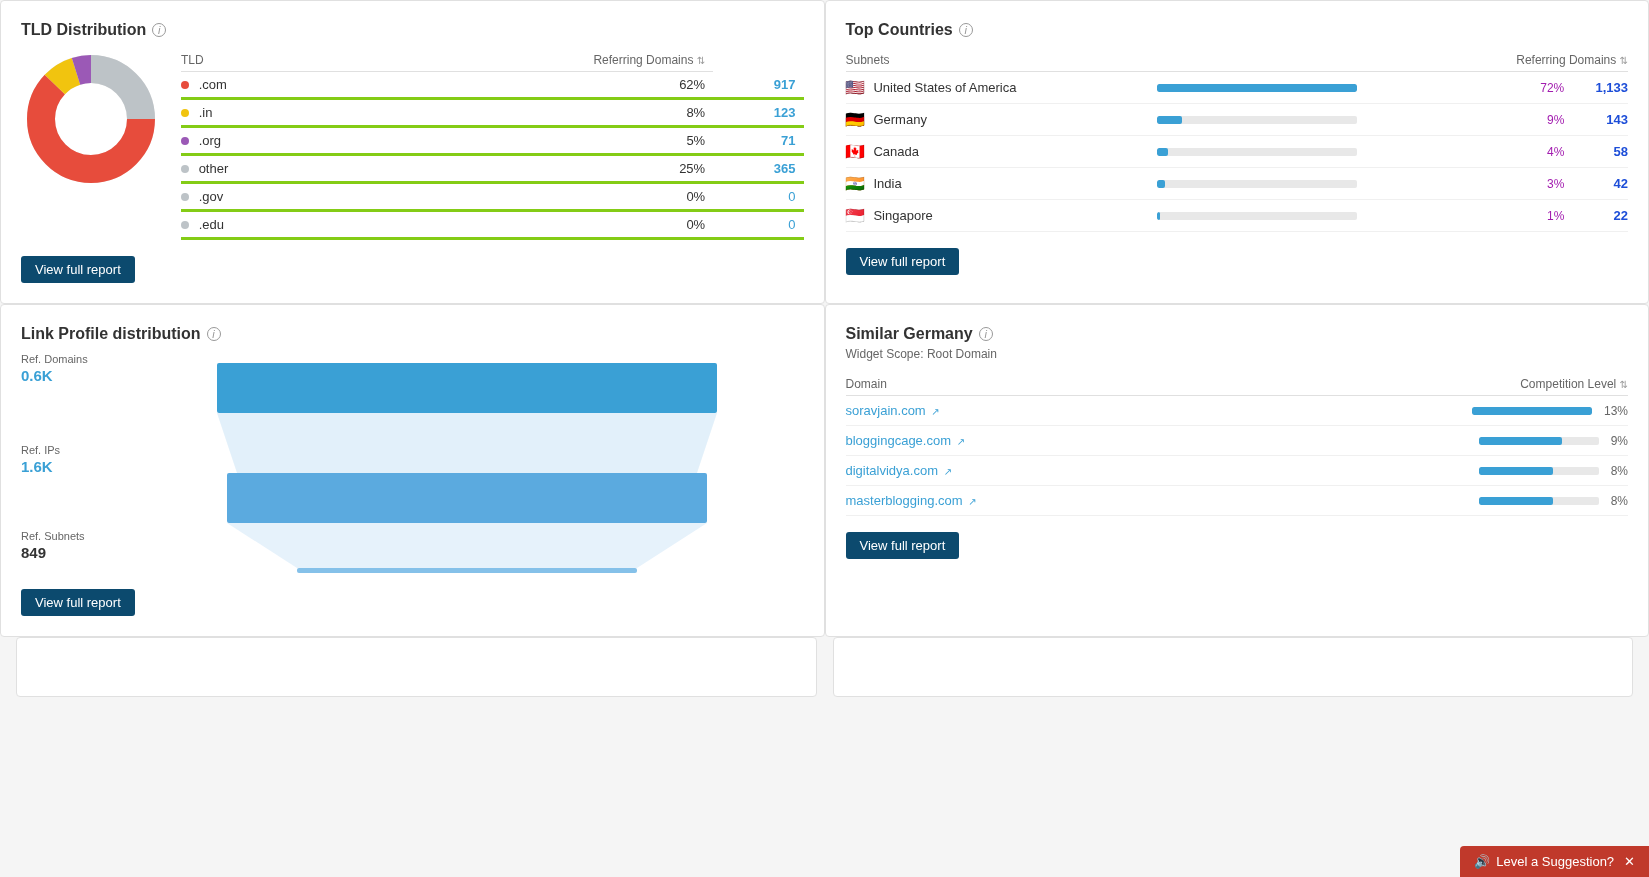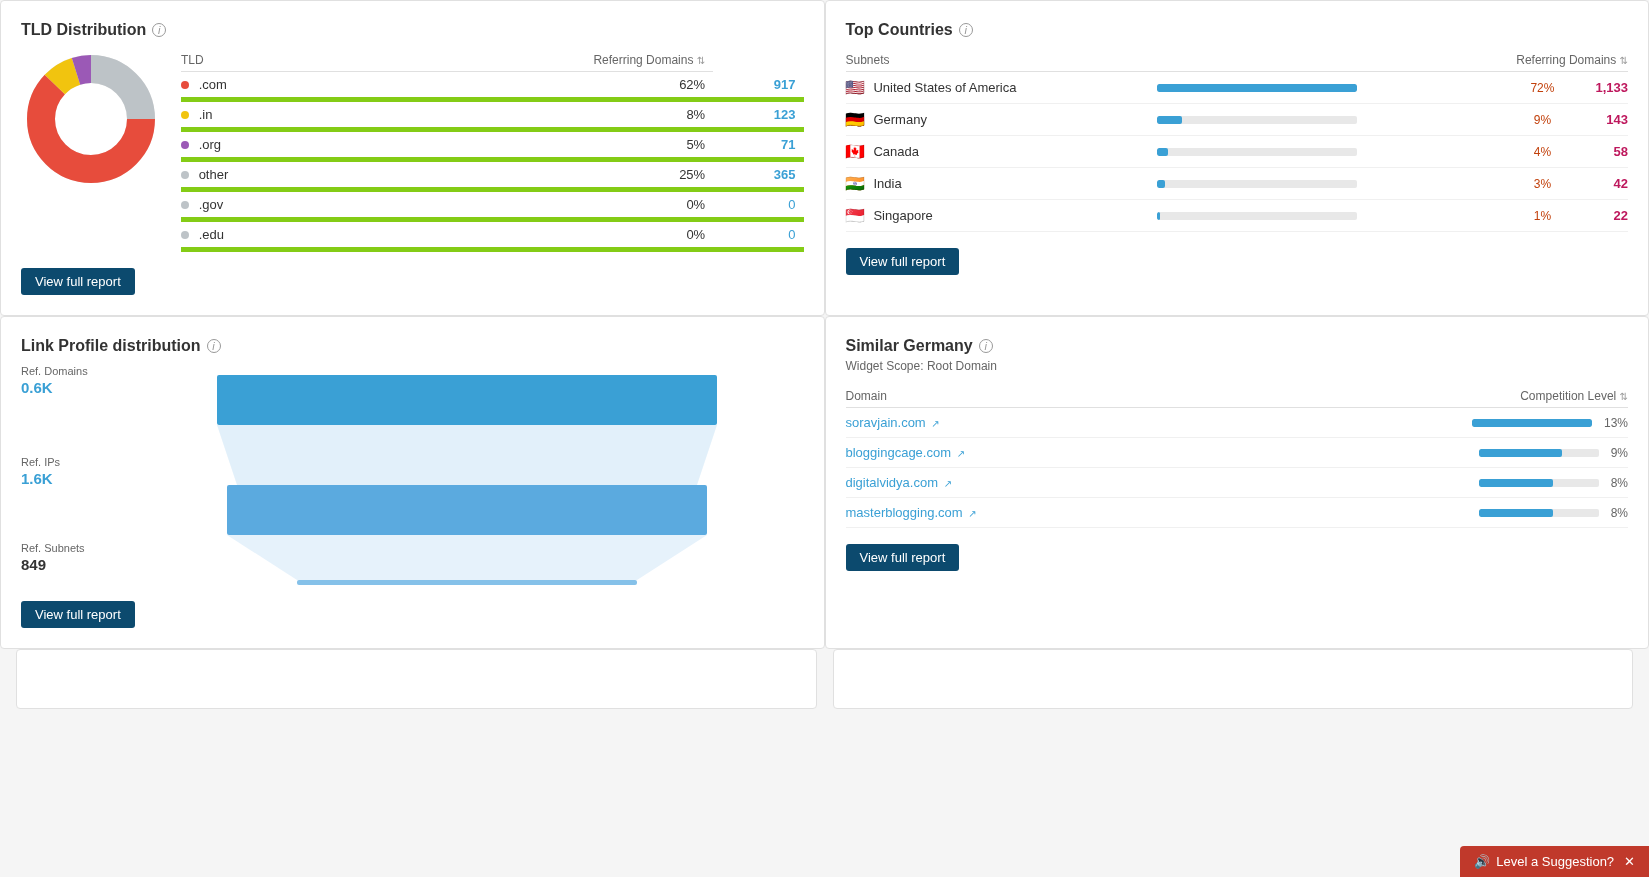--- a/index.html
+++ b/index.html
@@ -80,21 +80,21 @@
       font-weight: 400;
       padding: 4px 8px 4px 0;
       border-bottom: 1px solid #e0e0e0;
       font-size: 12px;
     }
     .tld-table th.right {
       text-align: right;
     }
     .tld-table td {
       padding: 5px 8px 5px 0;
-      border-bottom: 5px solid #84cc16;
+      border-bottom: 3px solid #84cc16;
     }
     .tld-table td.right {
       text-align: right;
     }
     .tld-dot {
       display: inline-block;
       width: 8px;
       height: 8px;
       border-radius: 50%;
       margin-right: 6px;
@@ -148,27 +148,27 @@
       border-radius: 2px;
       overflow: hidden;
       display: inline-block;
     }
     .bar-fill {
       height: 100%;
       background: #3aa0d5;
       border-radius: 2px;
     }
     .country-pct {
-      color: #c2410c;
+      color: #a21caf;
       font-size: 12px;
-      text-align: center;
+      text-align: right;
       padding: 0 6px;
     }
     .country-count {
-      color: #be185d;
+      color: #1d4ed8;
       font-weight: 600;
       text-align: right;
       min-width: 35px;
     }
     
     .link-profile-content {
       display: flex;
       gap: 20px;
       margin-top: 10px;
       align-items: flex-start;

